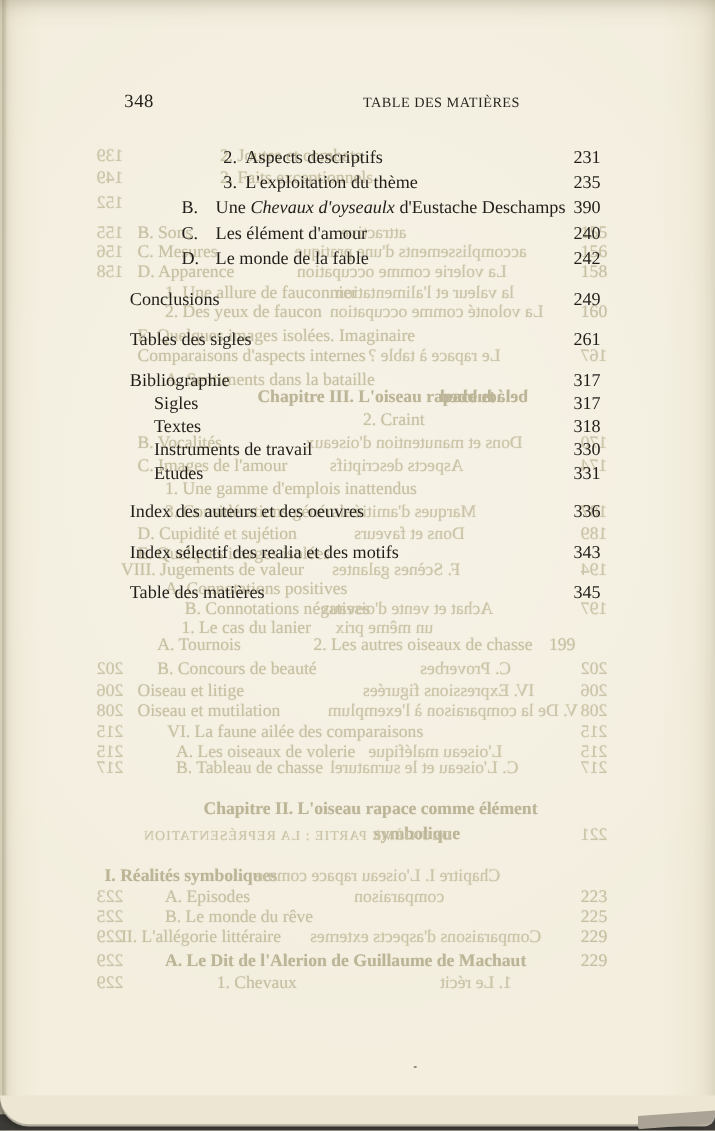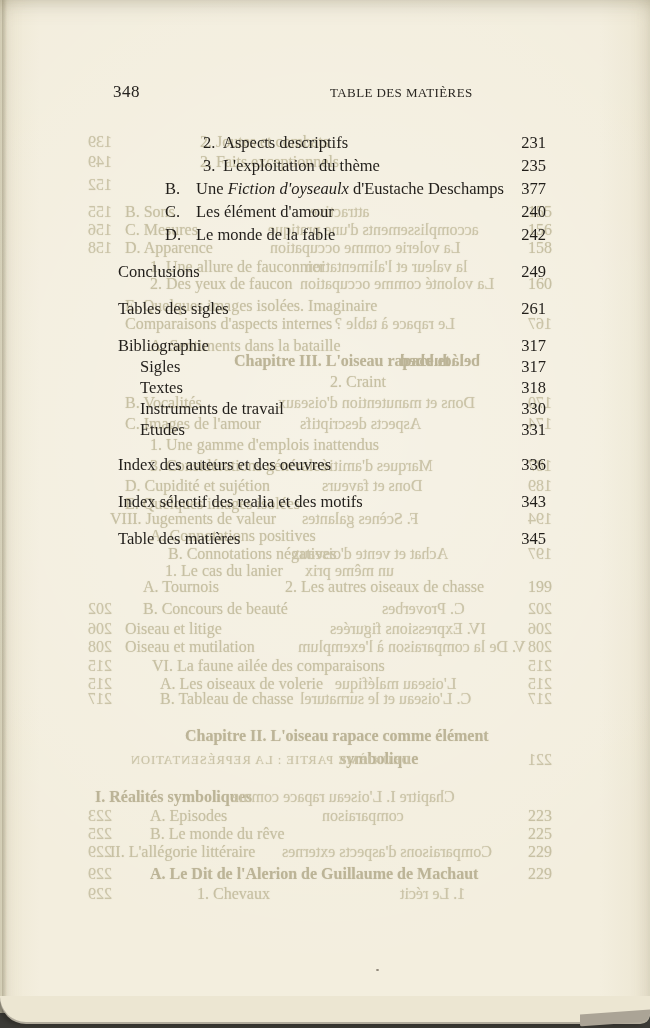--- a/index.html
+++ b/index.html
@@ -107,21 +107,21 @@
       <div class="g m" style="top: 510px; left: 302px;">F. Scènes galantes</div>
       <div class="g m" style="top: 510px; left: 528px;">194</div>
       <div class="g" style="top: 527px; left: 150px;">A. Connotations positives</div>
       <div class="g" style="top: 545px; left: 150px; margin-left: 18px;">B. Connotations négatives</div>
       <div class="g m" style="top: 545px; left: 292px;">Achat et vente d'oiseaux</div>
       <div class="g m" style="top: 545px; left: 528px;">197</div>
       <div class="g" style="top: 562px; left: 165px;">1. Le cas du lanier</div>
       <div class="g m" style="top: 562px; left: 305px;">un même prix</div>
       <div class="g" style="top: 578px; left: 143px;">A. Tournois</div>
       <div class="g" style="top: 578px; left: 285px;">2. Les autres oiseaux de chasse</div>
-      <div class="g" style="top: 578px; left: 528px;">199</div>
+      <div class="g" style="top: 578px; left: 499px;">199</div>
       <div class="g m" style="top: 600px; left: 88px;">202</div>
       <div class="g" style="top: 600px; left: 143px;">B. Concours de beauté</div>
       <div class="g m" style="top: 600px; left: 382px;">C. Proverbes</div>
       <div class="g m" style="top: 600px; left: 528px;">202</div>
       <div class="g m" style="top: 620px; left: 88px;">206</div>
       <div class="g" style="top: 620px; left: 125px;">Oiseau et litige</div>
       <div class="g m" style="top: 620px; left: 330px;">IV. Expressions figurées</div>
       <div class="g m" style="top: 620px; left: 528px;">206</div>
       <div class="g m" style="top: 638px; left: 88px;">208</div>
       <div class="g" style="top: 638px; left: 125px;">Oiseau et mutilation</div>
@@ -173,22 +173,22 @@
         <span class="txt"><span></span><i></i><span>Aspects descriptifs</span></span>
         <span class="pg">231</span>
       </div>
       <div class="toc-row lv-num">
         <span class="lbl">3.</span>
         <span class="txt"><span></span><i></i><span>L'exploitation du thème</span></span>
         <span class="pg">235</span>
       </div>
       <div class="toc-row lv-letter">
         <span class="lbl">B.</span>
-        <span class="txt"><span>Une </span><i>Fiction d'oyseaulx</i><span> d'Eustache Deschamps</span></span>
-        <span class="pg">377</span>
+        <span class="txt"><span>Une </span><i>Chevaux d'oyseaulx</i><span> d'Eustache Deschamps</span></span>
+        <span class="pg">390</span>
       </div>
       <div class="toc-row lv-letter">
         <span class="lbl">C.</span>
         <span class="txt"><span></span><i></i><span>Les élément d'amour</span></span>
         <span class="pg">240</span>
       </div>
       <div class="toc-row lv-letter">
         <span class="lbl">D.</span>
         <span class="txt"><span></span><i></i><span>Le monde de la fable</span></span>
         <span class="pg">242</span>

